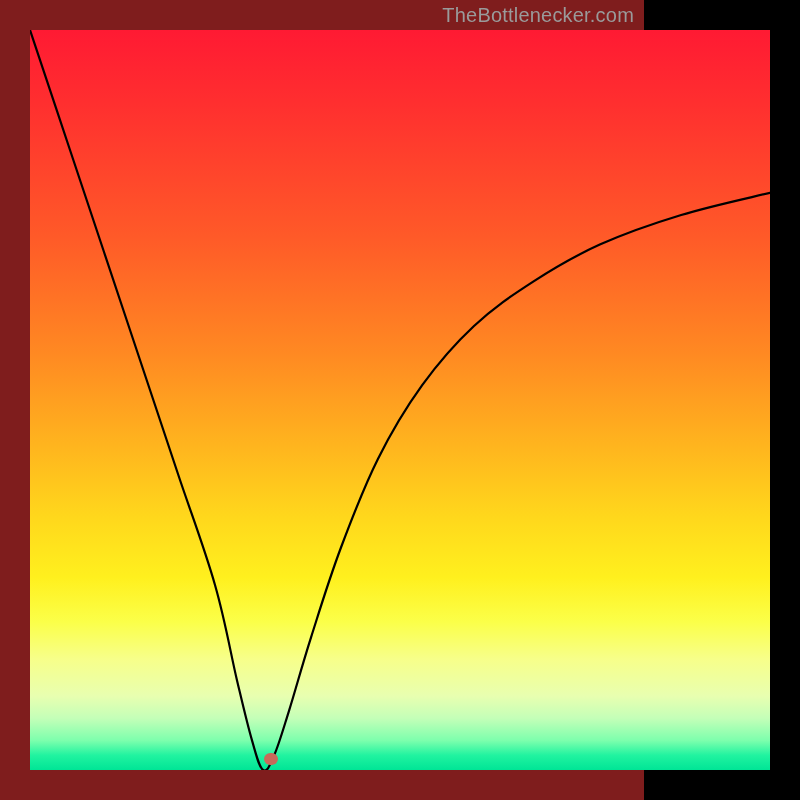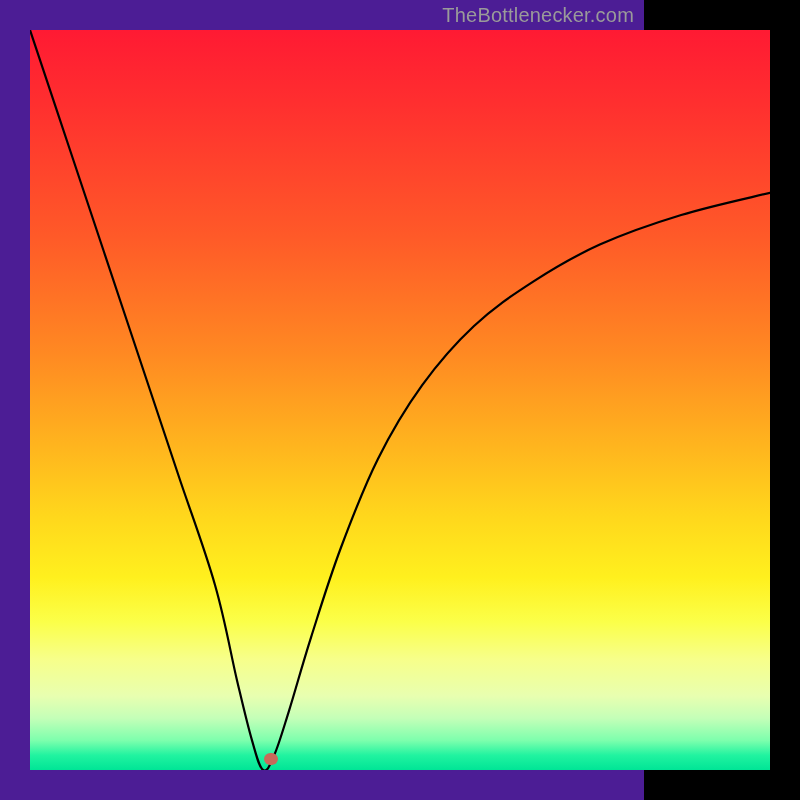--- a/index.html
+++ b/index.html
@@ -8,21 +8,21 @@
     width: 800px;
     height: 800px;
     background: #000;
     font-family: Arial, Helvetica, sans-serif;
     overflow: hidden;
   }
   .outer {
     position: relative;
     width: 644px;
     height: 800px;
-    background: #4c1d95;
+    background: #7f1d1d;
   }
   .plot-area {
     position: absolute;
     left: 30px;
     top: 30px;
     width: 740px;
     height: 740px;
     
     background: linear-gradient(to bottom,
       #ff1a33 0%,

